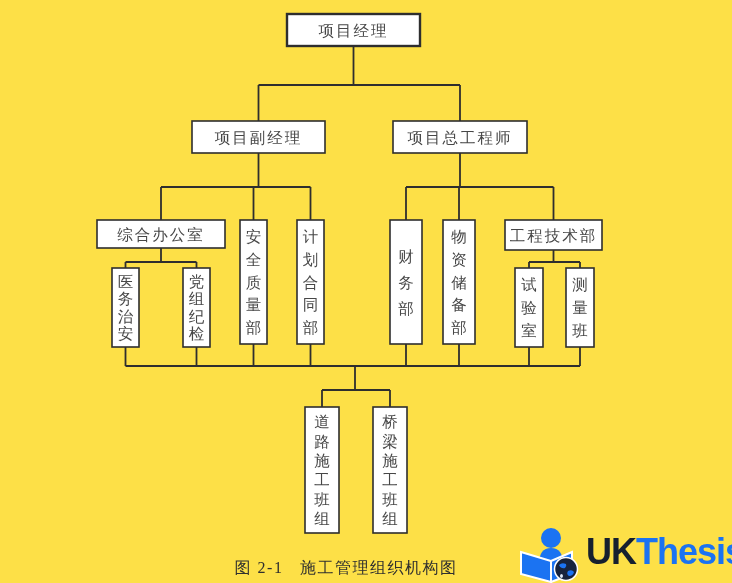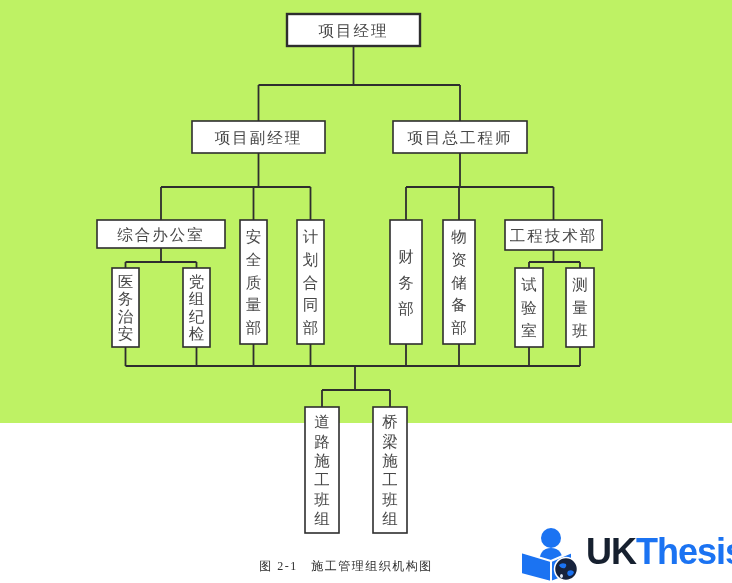--- a/index.html
+++ b/index.html
@@ -1,22 +1,22 @@
 <!DOCTYPE html>
 <html><head>
 <meta charset="utf-8">
 <style>
   html,body{margin:0;padding:0;background:#ffffff;}
   body{width:732px;height:583px;position:relative;overflow:hidden;
        font-family:"Liberation Serif","DejaVu Serif",serif;}
-  .stage{position:absolute;left:0;top:0;width:732px;height:423px;background:#bef264;}
+  .stage{position:absolute;left:0;top:0;width:732px;height:583px;background:#fde047;}
   #diagram-svg{position:absolute;left:0;top:0;}
   .figure-caption{
     position:absolute;left:346px;top:558px;transform:translateX(-50%);
-    font-size:12px;letter-spacing:1.5px;color:#2f2f2f;white-space:pre;
+    font-size:16px;letter-spacing:1.5px;color:#2f2f2f;white-space:pre;
     font-family:"Liberation Serif","DejaVu Serif",serif;
   }
   .logo{position:absolute;left:516px;top:522px;width:216px;height:61px;}
   .logo-icon{position:absolute;left:0;top:2px;overflow:visible;}
   .logo-text{
     position:absolute;left:70px;top:10px;line-height:40px;
     font-family:"Liberation Sans","DejaVu Sans",sans-serif;
     font-weight:700;font-size:36px;letter-spacing:-1px;white-space:nowrap;
   }
   .logo-uk{color:#16202f;}

